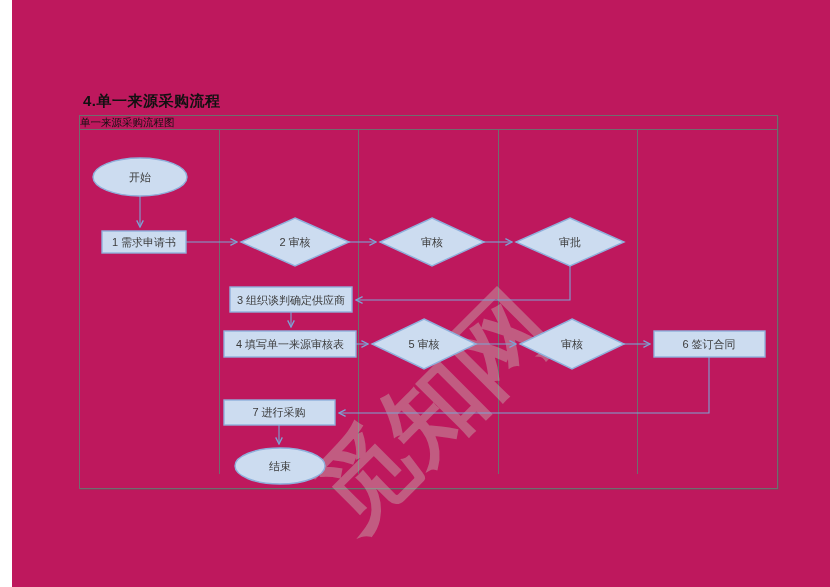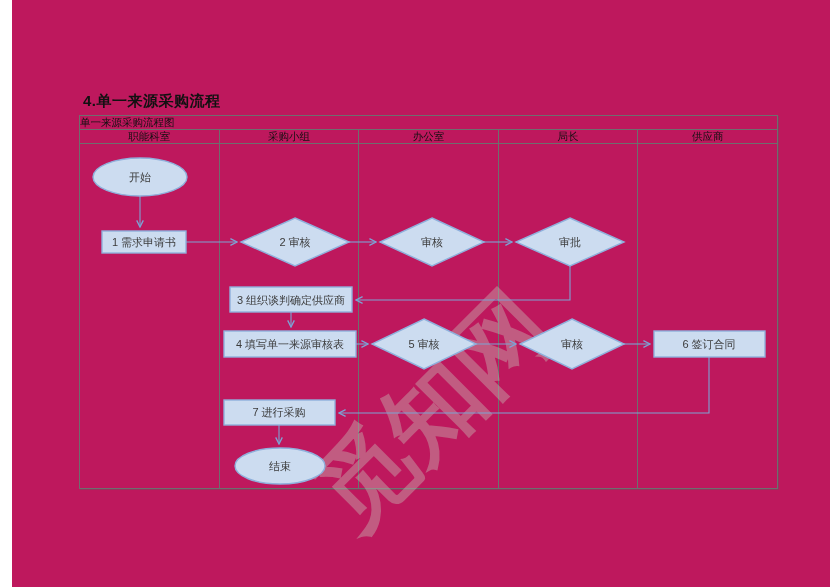--- a/index.html
+++ b/index.html
@@ -55,27 +55,20 @@
 </style>
 </head>
 <body>
 
 <div class="page">
 
   <div class="doc-title">4.单一来源采购流程</div>
 
   <div class="sheet">
     <div class="trow-title">单一来源采购流程图</div>
-    <div class="trow-head">
-      <div class="hcell">职能科室</div>
-      <div class="hcell">采购小组</div>
-      <div class="hcell">办公室</div>
-      <div class="hcell">局长</div>
-      <div class="hcell">供应商</div>
-    </div>
     <div class="tbody">
       <div class="bcell"></div>
       <div class="bcell"></div>
       <div class="bcell"></div>
       <div class="bcell"></div>
       <div class="bcell"></div>
     </div>
   </div>
 
   <div class="watermark">觅知网</div>

